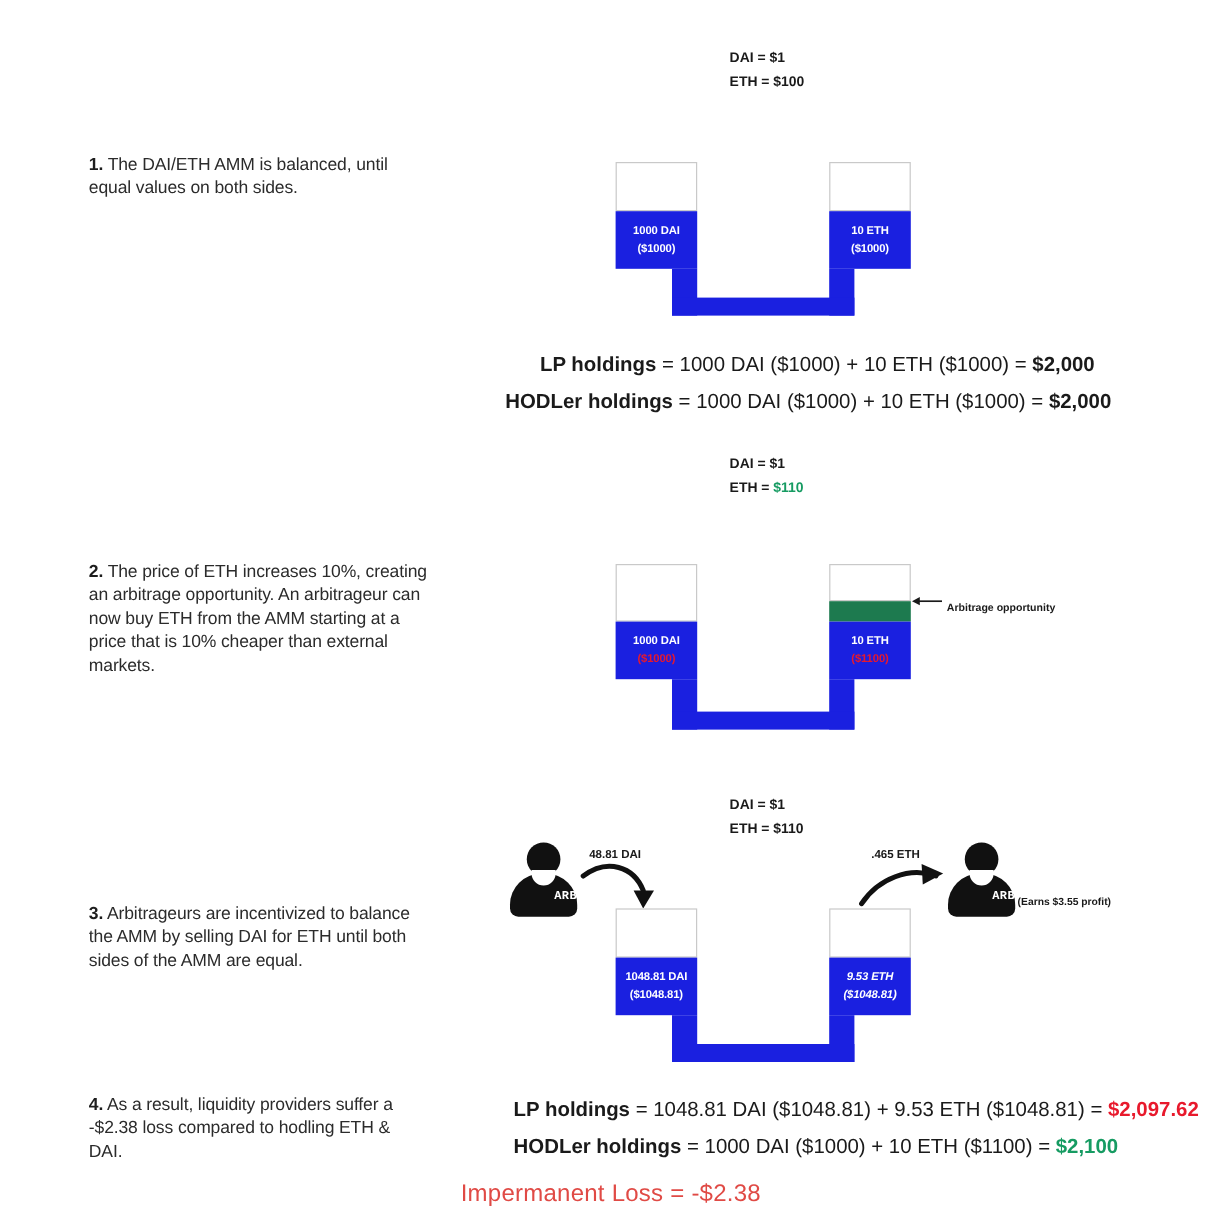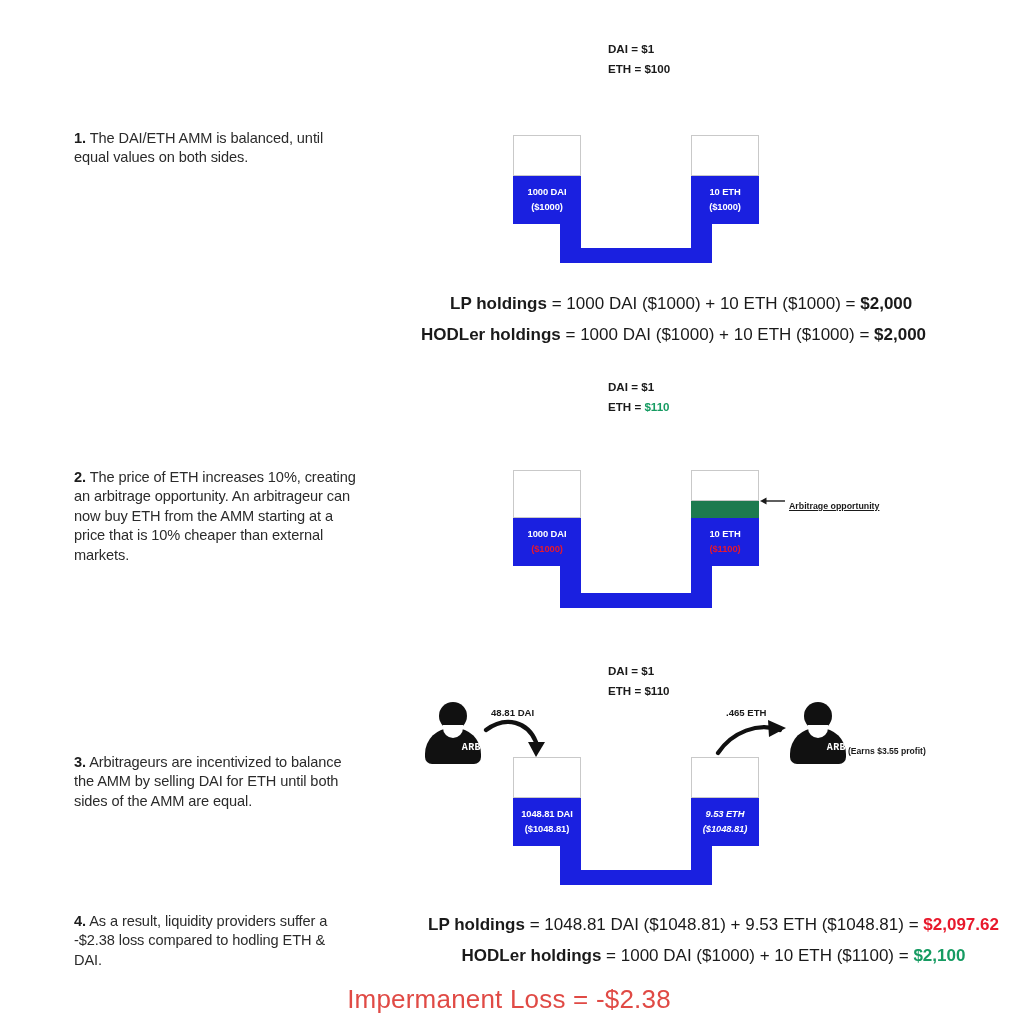--- a/index.html
+++ b/index.html
@@ -116,21 +116,21 @@
   }
   .arblabel{
     position:absolute;font-size:8.8px;font-weight:bold;color:#1a1a1a;
     white-space:nowrap;
   }
 
   .final{
     position:absolute;
     width:100%;
     text-align:center;
-    font-size:26px;
+    font-size:20px;
     color:#e04a45;
     letter-spacing:.2px;
   }
   svg{display:block;overflow:visible;}
 </style>
 </head>
 <body>
 
 <div class="stage">
 
@@ -208,21 +208,21 @@
     <div class="stem-right" style="left:178px;top:96px;width:21px;height:42px;"></div>
     <div class="stem-bottom" style="left:47px;top:123px;width:152px;height:15px;"></div>
   </div>
 
   <div class="abs" style="left:760px;top:495px;">
     <svg width="26" height="12" viewBox="0 0 26 12">
       <line x1="25" y1="6" x2="5" y2="6" stroke="#1a1a1a" stroke-width="1.4"></line>
       <polygon points="0,6 6.5,2.6 6.5,9.4" fill="#1a1a1a"></polygon>
     </svg>
   </div>
-  <div class="arblabel" style="left:789px;top:501px;text-decoration:underline;">Arbitrage opportunity</div>
+  <div class="arblabel" style="left:789px;top:501px;">Arbitrage opportunity</div>
 
   <div class="prices" style="left:608px;top:661px;">
     <div>DAI = $1</div>
     <div><span>ETH = </span><span>$110</span></div>
   </div>
 
   <div class="step" style="top:753px;">
     <b>3.</b>
     <span>Arbitrageurs are incentivized to balance the AMM by selling DAI for ETH until both sides of the AMM are equal.</span>
   </div>
@@ -271,21 +271,21 @@
     </div>
     <div class="stem-left" style="left:47px;top:89px;width:21px;height:39px;"></div>
     <div class="stem-right" style="left:178px;top:89px;width:21px;height:39px;"></div>
     <div class="stem-bottom" style="left:47px;top:113px;width:152px;height:15px;"></div>
   </div>
 
   <div class="holdings" style="left:428px;top:909px;">
     <div class="row">
       <b>LP holdings</b><span> = 1048.81 DAI ($1048.81) + 9.53 ETH ($1048.81) = </span><b class="red">$2,097.62</b>
     </div>
-    <div class="row" style="text-align:center;">
+    <div class="row" style="">
       <b>HODLer holdings</b><span> = 1000 DAI ($1000) + 10 ETH ($1100) = </span><b class="green">$2,100</b>
     </div>
   </div>
 
   <div class="step" style="top:912px;">
     <b>4.</b>
     <span>As a result, liquidity providers suffer a -$2.38 loss compared to hodling ETH &amp; DAI.</span>
   </div>
 
   <div class="final" style="left:0px;top:984px;">Impermanent Loss = -$2.38</div>

